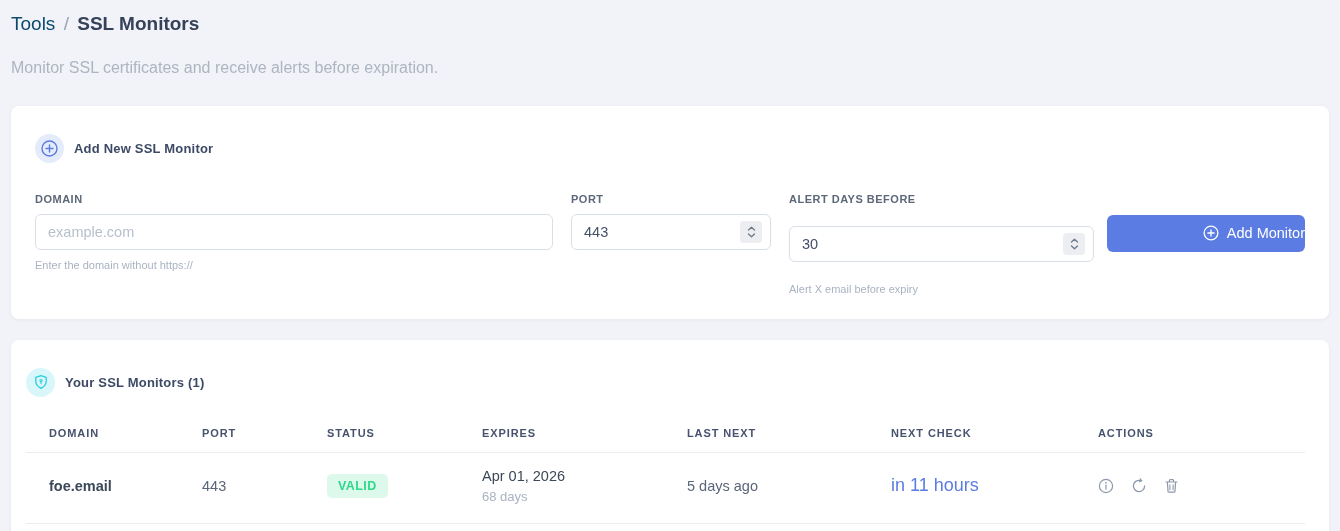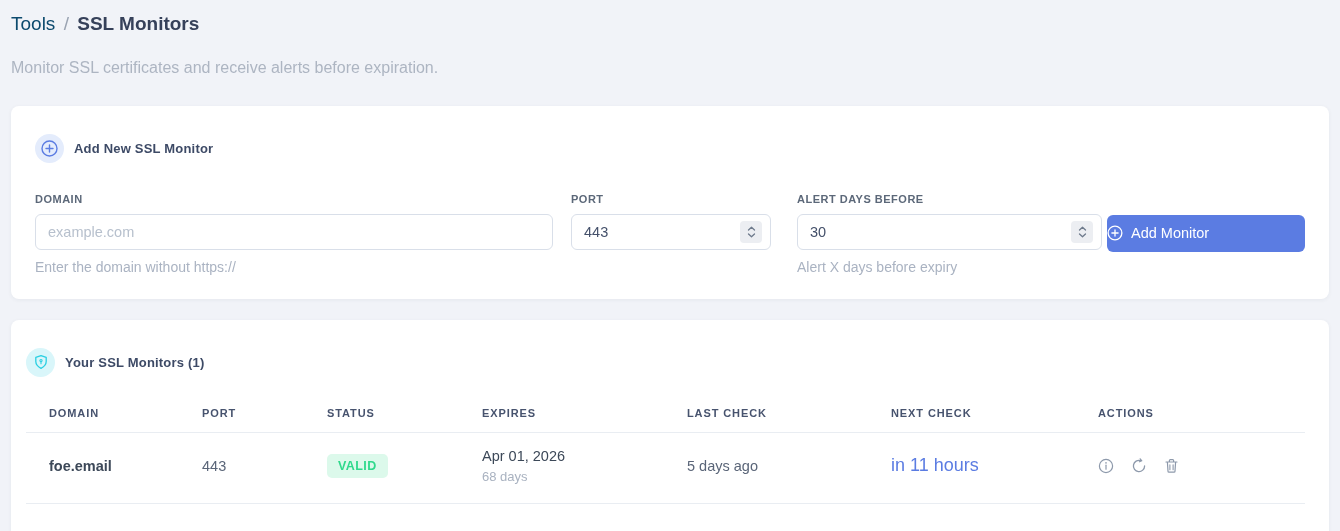--- a/index.html
+++ b/index.html
@@ -37,21 +37,21 @@
   }
   .bubble-blue { background: #e4ecfc; }
   .bubble-cyan { background: #d9f6fa; }
   .card-title { font-size: 13px; font-weight: 700; color: #3d4a66; letter-spacing: .2px; }
 
   
   .form-row { display: flex; align-items: flex-start; margin-top: 30px; }
   .field { display: flex; flex-direction: column; }
   .field-domain { width: 518px; }
   .field-port { width: 200px; margin-left: 18px; }
-  .field-alert { width: 305px; margin-left: 26px; }
+  .field-alert { width: 305px; margin-left: 18px; gap: 12px; }
   .field-label {
     font-size: 11px; font-weight: 700; color: #5c6879;
     letter-spacing: .5px; margin-bottom: 9px;
   }
   .input-wrap { position: relative; }
   .text-input {
     width: 100%; height: 36px;
     border: 1px solid #d9dfe9; border-radius: 6px;
     padding: 0 12px; font-size: 14.5px; color: #44506a;
     font-family: "Liberation Sans", "DejaVu Sans", sans-serif;
@@ -60,29 +60,29 @@
   }
   .text-input::-webkit-outer-spin-button,
   .text-input::-webkit-inner-spin-button { -webkit-appearance: none; margin: 0; }
   .text-input::placeholder { color: #b7c0cd; }
   .spinner {
     position: absolute; right: 9px; top: 50%; transform: translateY(-50%);
     width: 22px; height: 22px; border-radius: 4px; background: #eceef2;
     display: flex; flex-direction: column; align-items: center; justify-content: center;
     cursor: pointer; color: #6e7a8c; font-size: 8px; line-height: 7px; user-select: none;
   }
-  .field-help { margin-top: 9px; font-size: 14px; color: #aab3c2; }
+  .field-help { margin-top: 9px; font-size: 11px; color: #aab3c2; }
 
   .btn-primary {
     margin-left: auto; margin-top: 22px;
     width: 198px; height: 37px;
     background: #5b7ce2; color: #ffffff;
     border: none; border-radius: 6px;
     font-size: 14.5px; font-family: "Liberation Sans", "DejaVu Sans", sans-serif;
-    display: flex; align-items: center; justify-content: flex-start; gap: 8px;
+    display: flex; align-items: center; justify-content: flex-end; gap: 8px;
     cursor: pointer;
   }
 
   
   .table-wrap { margin-top: 26px; }
   table { width: 100%; border-collapse: collapse; table-layout: fixed; }
   col.c-domain { width: 176px; } col.c-port { width: 125px; }
   col.c-status { width: 155px; } col.c-expires { width: 205px; }
   col.c-last { width: 204px; } col.c-next { width: 207px; }
   thead th {
@@ -156,21 +156,21 @@
         <label class="field-label">ALERT DAYS BEFORE</label>
         <div class="input-wrap">
           <input class="text-input" type="number" value="30" style="">
           <span class="spinner">
             <svg width="9" height="12" viewBox="0 0 9 12" fill="none">
               <path d="M1.5 4L4.5 1.2 7.5 4" stroke="#6e7a8c" stroke-width="1.3" stroke-linecap="round" stroke-linejoin="round"></path>
               <path d="M1.5 8L4.5 10.8 7.5 8" stroke="#6e7a8c" stroke-width="1.3" stroke-linecap="round" stroke-linejoin="round"></path>
             </svg>
           </span>
         </div>
-        <div class="field-help">Alert X days before expiry</div>
+        <div class="field-help">Alert X email before expiry</div>
       </div>
 
       <button class="btn-primary">
         <span style="line-height:0">
           <svg width="16" height="16" viewBox="0 0 17 17" fill="none">
             <circle cx="8.5" cy="8.5" r="7.3" stroke="#ffffff" stroke-width="1.4"></circle>
             <path d="M8.5 5.2v6.6M5.2 8.5h6.6" stroke="#ffffff" stroke-width="1.4" stroke-linecap="round"></path>
           </svg>
         </span>
         <span>Add Monitor</span>
@@ -200,21 +200,21 @@
             <col class="c-last">
             <col class="c-next">
             <col>
         </colgroup>
         <thead>
           <tr>
             <th>DOMAIN</th>
             <th>PORT</th>
             <th>STATUS</th>
             <th>EXPIRES</th>
-            <th>LAST CHECK</th>
+            <th>LAST NEXT</th>
             <th>NEXT CHECK</th>
             <th>ACTIONS</th>
           </tr>
         </thead>
         <tbody>
           <tr>
             <td><span class="cell-domain">foe.email</span></td>
             <td><span class="cell-plain">443</span></td>
             <td><span class="badge-valid">VALID</span></td>
             <td>

